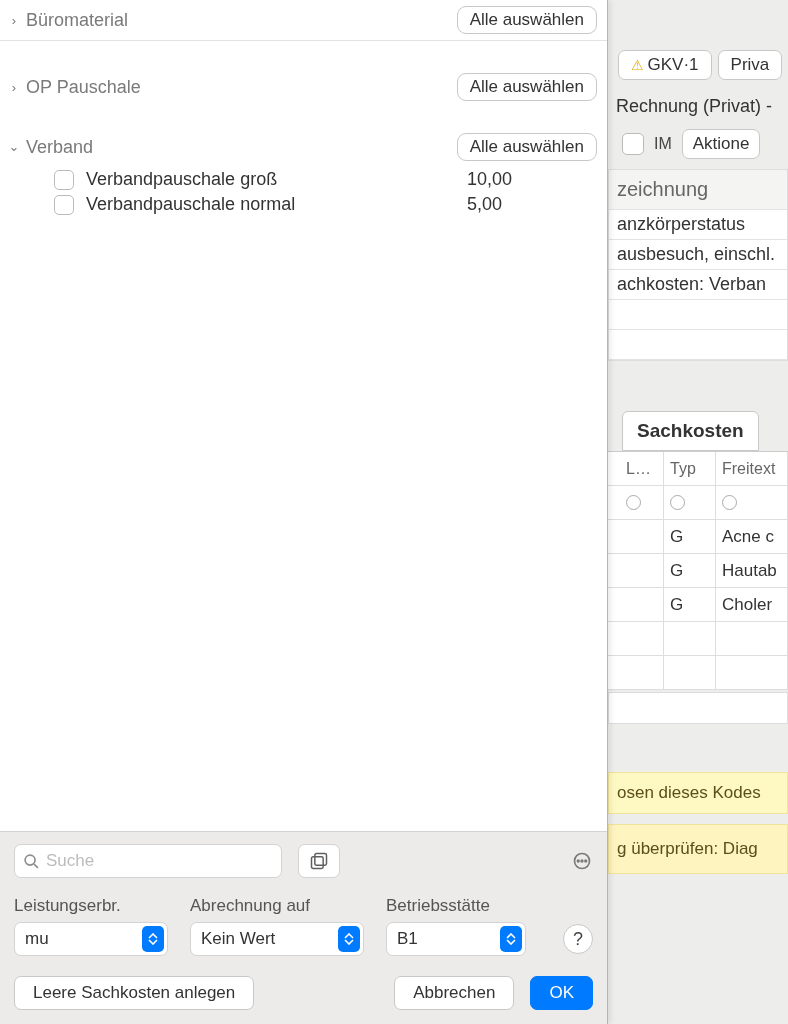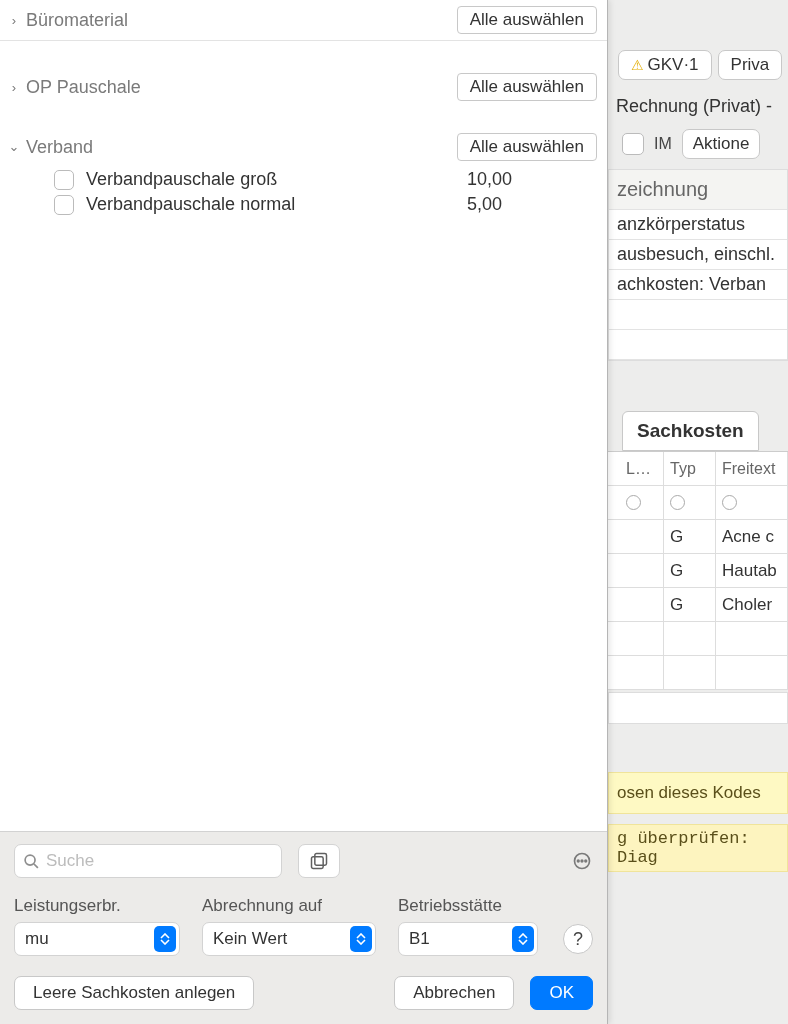--- a/index.html
+++ b/index.html
@@ -50,21 +50,21 @@
   margin-right: 4px;
 }
 .category-label {
   color: #7a7a7a;
   font-size: 18px;
   flex: 1;
 }
 .select-all-btn {
   background: #fff;
   border: 1px solid #c8c8c8;
-  border-radius: 4px;
+  border-radius: 9px;
   padding: 3px 12px;
   font-size: 17px;
   color: #333;
   cursor: pointer;
 }
 
 
 .item-row {
   display: flex;
   align-items: center;
@@ -165,21 +165,21 @@
   border: 1px solid #d3d3d3;
   border-radius: 7px;
   height: 34px;
   display: flex;
   align-items: center;
   padding: 0 28px 0 10px;
   font-size: 17px;
   color: #333;
   min-width: 130px;
 }
-.select-wrap.w1 { width: 166px; }
+.select-wrap.w1 { width: 154px; }
 .select-wrap.w2 { width: 174px; }
 .select-wrap.w3 { width: 140px; }
 .select-arrows {
   position: absolute;
   right: 3px;
   top: 3px;
   bottom: 3px;
   width: 22px;
   background: #007aff;
   border-radius: 5px;
@@ -363,24 +363,23 @@
   background: #fef9c3;
   border: 1px solid #f0e49a;
   padding: 10px 8px;
   font-size: 17px;
   color: #5a4f1a;
 }
 .bg-warn2 {
   margin-top: 10px;
   background: #fdf4bf;
   border: 1px solid #f0e49a;
-  padding: 4px 8px;
+  padding: 14px 8px;
   font-size: 17px;
   color: #5a4f1a;
-  font-family: Liberation Mono, monospace;
 }
 </style>
 </head>
 <body>
 
 <div class="bg-window">
   <div class="bg-tabs">
     <div class="bg-tab">
       <span class="warn-icon">⚠︎</span>
       <span>GKV·1</span>

